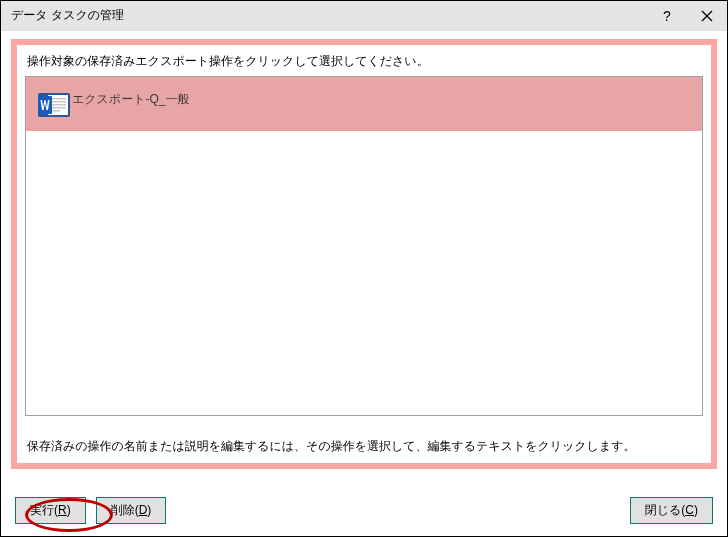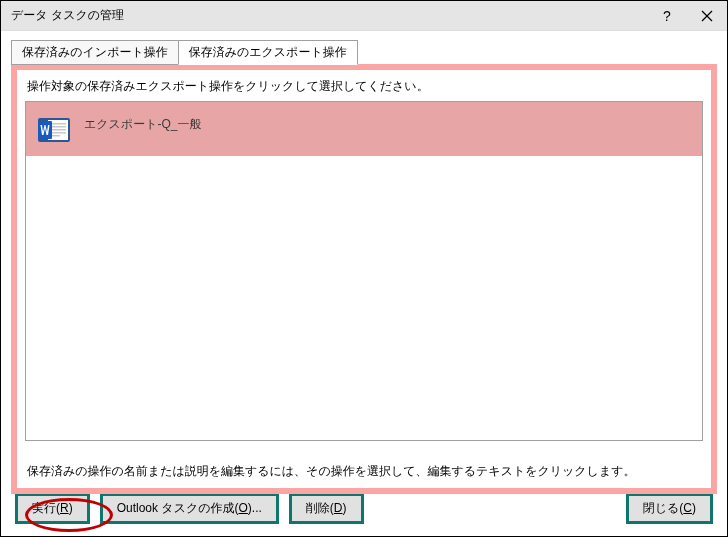--- a/index.html
+++ b/index.html
@@ -73,21 +73,21 @@
     border: 1px solid #a0a0a0;
     background: #fff;
     overflow: auto;
   }
   .list-row {
     display: flex;
     align-items: flex-start;
     padding: 10px 12px;
     background: #e8a5a5;
     min-height: 54px;
-    gap: 14px;
+    gap: 2px;
   }
   .doc-icon {
     width: 32px; height: 32px;
     flex: 0 0 32px;
     margin-top: 2px;
   }
   .row-name {
     flex: 0 0 230px;
     color: #3a3a3a;
     padding-top: 4px;
@@ -108,21 +108,21 @@
     display: flex;
     gap: 10px;
     align-items: center;
   }
   .footer .spacer { flex: 1; }
   button.std {
     font-family: inherit;
     font-size: 12px;
     padding: 4px 14px;
     background: #e1e1e1;
-    border: 3px solid #0f766e;
+    border: 1px solid #0f766e;
     cursor: pointer;
     min-height: 24px;
   }
   button.std u { text-decoration: underline; }
   .highlight-ellipse {
     position: absolute;
     border: 3px solid #c00000;
     border-radius: 50%;
     pointer-events: none;
   }
@@ -135,24 +135,20 @@
   <div class="btn help">?</div>
   <div class="btn close">
     <svg viewBox="0 0 12 12">
       <line x1="1" y1="1" x2="11" y2="11" stroke="#000" stroke-width="1.2"></line>
       <line x1="11" y1="1" x2="1" y2="11" stroke="#000" stroke-width="1.2"></line>
     </svg>
   </div>
 </div>
 
 <div class="content">
-  <div class="tabs">
-    <div class="tab inactive">保存済みのインポート操作</div>
-    <div class="tab active">保存済みのエクスポート操作</div>
-  </div>
   <div class="tab-panel">
     <div class="instruction">操作対象の保存済みエクスポート操作をクリックして選択してください。</div>
     <div class="list">
       <div class="list-row">
         <div class="doc-icon">
           <svg viewBox="0 0 32 32">
             <rect x="0" y="4" width="32" height="24" rx="2" fill="#2b579a"></rect>
             <rect x="10" y="6" width="20" height="20" fill="#ffffff"></rect>
             <rect x="12" y="9" width="16" height="1.5" fill="#c8c8c8"></rect>
             <rect x="12" y="12" width="16" height="1.5" fill="#c8c8c8"></rect>
@@ -165,19 +161,18 @@
         </div>
         <div class="row-name">エクスポート-Q_一般</div>
       </div>
     </div>
     <div class="hint">保存済みの操作の名前または説明を編集するには、その操作を選択して、編集するテキストをクリックします。</div>
   </div>
 </div>
 
 <div class="footer">
   <button class="std"><span>実行(<u>R</u>)</span></button>
-  <button class="std"><span>Outlook タスクの作成(<u>O</u>)...</span></button>
   <button class="std"><span>削除(<u>D</u>)</span></button>
   <div class="spacer"></div>
   <button class="std"><span>閉じる(<u>C</u>)</span></button>
 </div>
 
 <div class="highlight-ellipse" style="left:24px; bottom:4px; width:88px; height:34px;"></div>
 
 </body></html>

